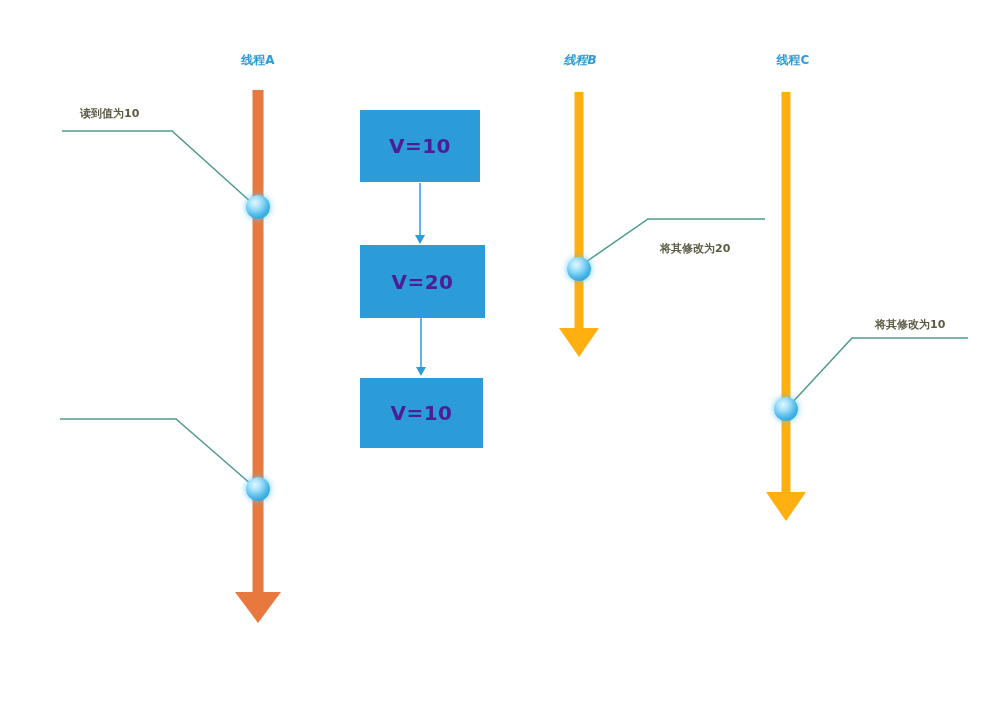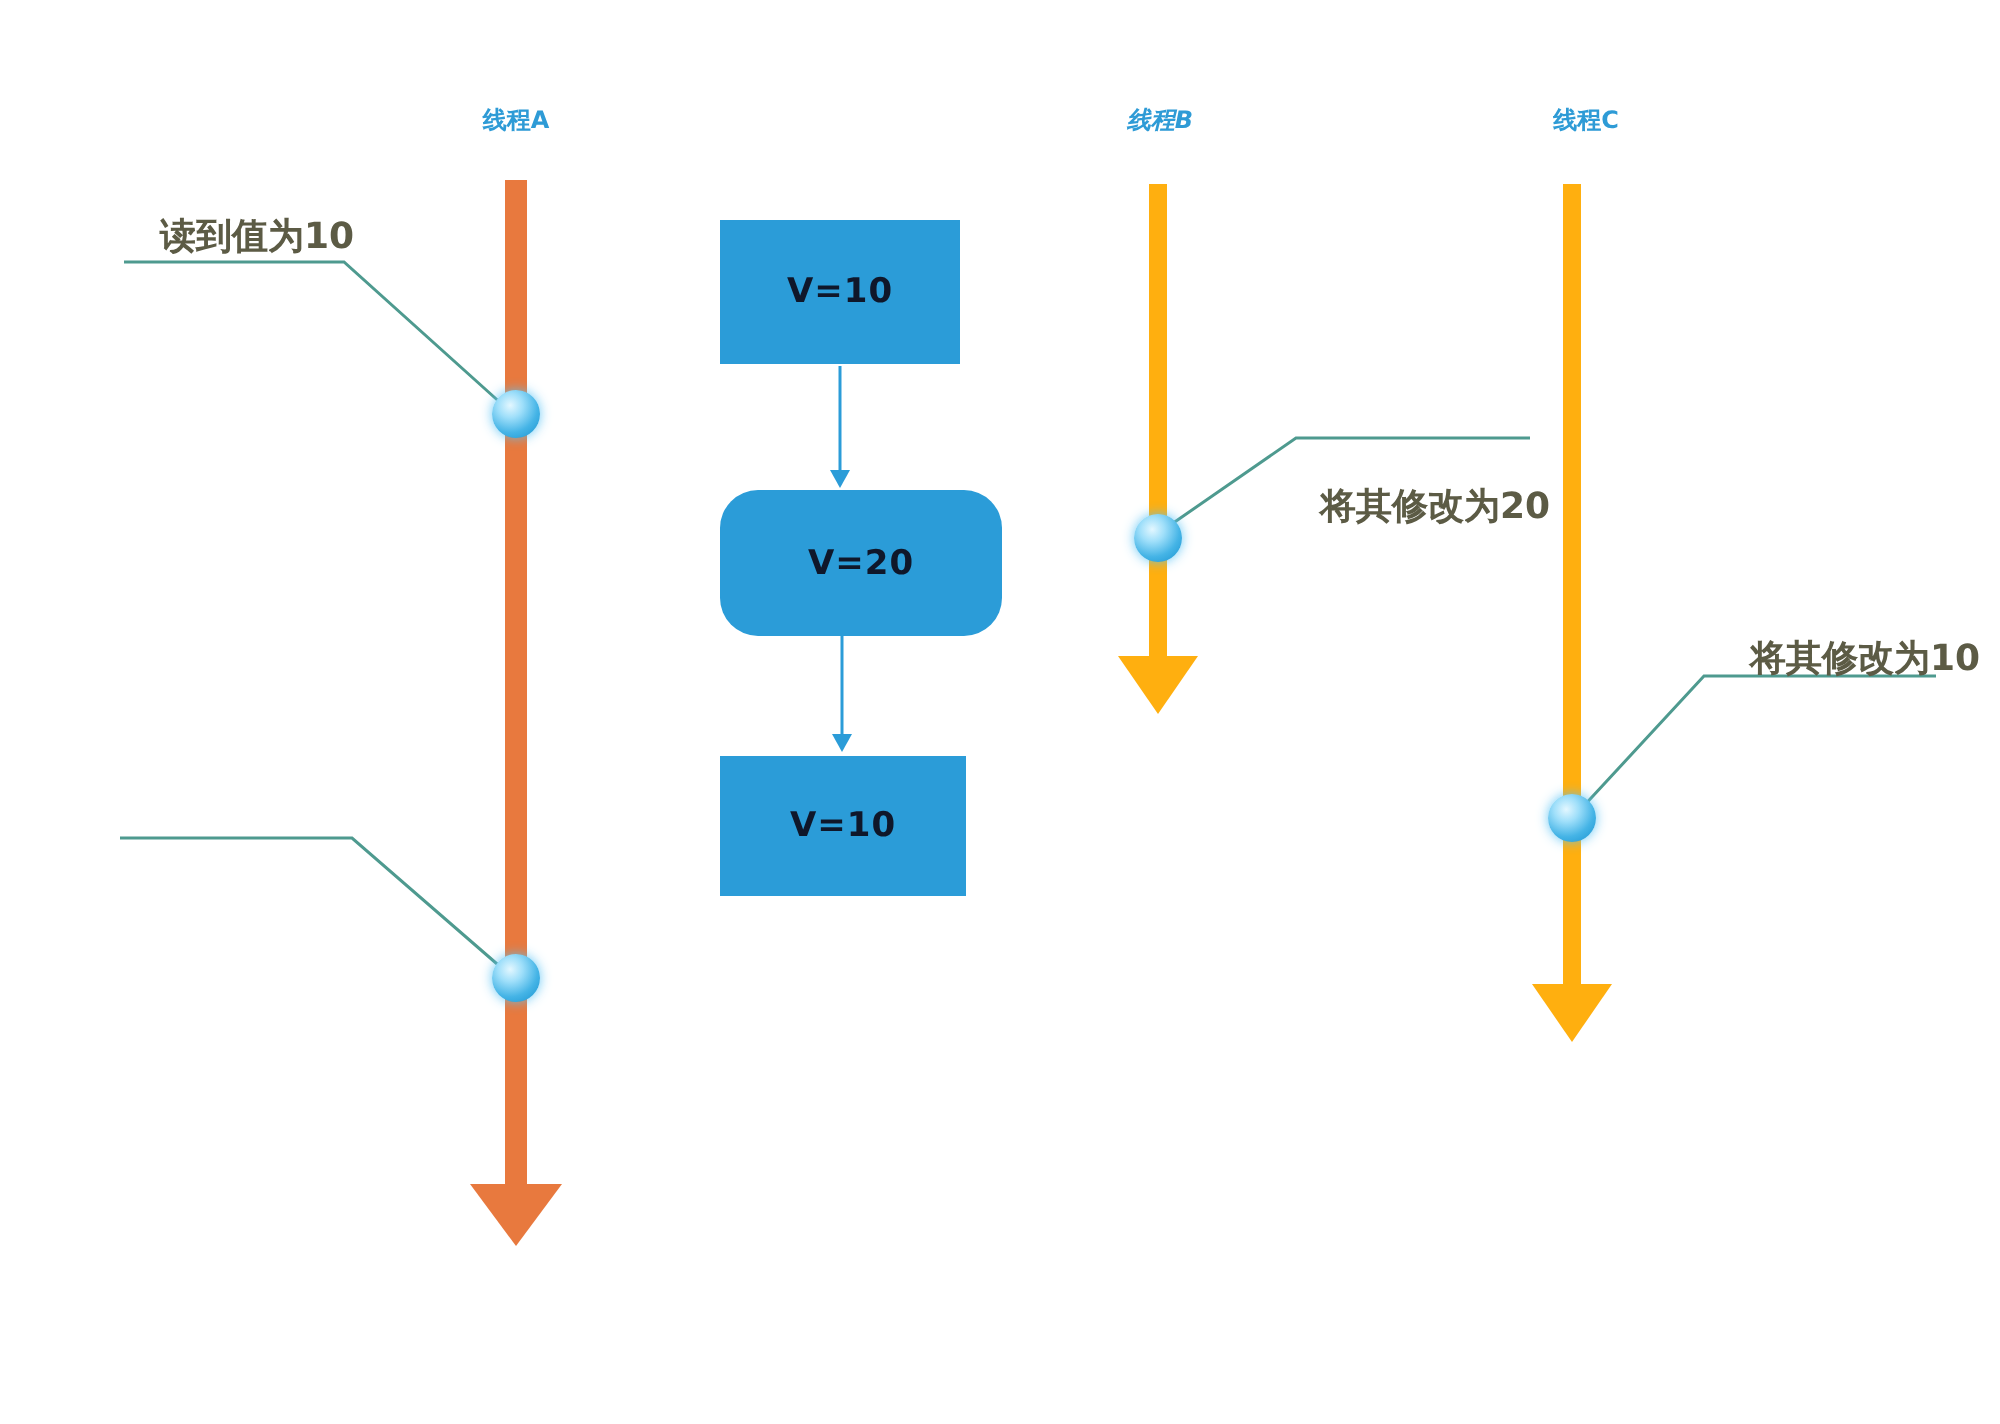--- a/index.html
+++ b/index.html
@@ -29,31 +29,31 @@
     position: absolute;
     transform: translateX(-50%);
     font-size: 12px;
     font-weight: bold;
     color: #2E9BD6;
     white-space: nowrap;
   }
   .v-box {
     position: absolute;
     background: #2B9CD8;
-    color: #0f172a;
+    color: #4c1d95;
     display: flex;
     align-items: center;
     justify-content: center;
-    font-size: 17px;
+    font-size: 20px;
     font-weight: bold;
     letter-spacing: 0.5px;
   }
   .annotation {
     position: absolute;
-    font-size: 18px;
+    font-size: 11px;
     font-weight: bold;
     color: #5C5B45;
     line-height: 1.45;
     white-space: pre-line;
   }
   .marker-dot {
     position: absolute;
     width: 24px;
     height: 24px;
     border-radius: 50%;
@@ -89,21 +89,21 @@
     <polyline points="60,419 176,419 252,485" fill="none" stroke-width="1.5" stroke="#4E9A8F"></polyline>
     <polyline points="765,219 648,219 583,264" fill="none" stroke-width="1.5" stroke="#4E9A8F"></polyline>
     <polyline points="968,338 852,338 790,405" fill="none" stroke-width="1.5" stroke="#4E9A8F"></polyline>
   </svg>
 
   <div class="thread-title" style="left:258px; top:52px;">线程A</div>
   <div class="thread-title" style="left:580px; top:52px;font-style:italic;">线程B</div>
   <div class="thread-title" style="left:793px; top:52px;">线程C</div>
 
   <div class="v-box" style="left:360px; top:110px; width:120px; height:72px;">V=10</div>
-  <div class="v-box" style="left:360px; top:245px; width:141px; height:73px;border-radius:19px;">V=20</div>
+  <div class="v-box" style="left:360px; top:245px; width:125px; height:73px;">V=20</div>
   <div class="v-box" style="left:360px; top:378px; width:123px; height:70px;">V=10</div>
 
   <div class="annotation" style="left:80px; top:106px;">读到值为10</div>
   <div class="annotation" style="left:660px; top:197px;margin-top:44px;">将其修改为20</div>
   <div class="annotation" style="left:863px; top:317px;margin-left:12px;">将其修改为10</div>
 
   <div class="marker-dot" style="left:258px; top:207px;"></div>
   <div class="marker-dot" style="left:258px; top:489px;"></div>
   <div class="marker-dot" style="left:579px; top:269px;"></div>
   <div class="marker-dot" style="left:786px; top:409px;"></div>

